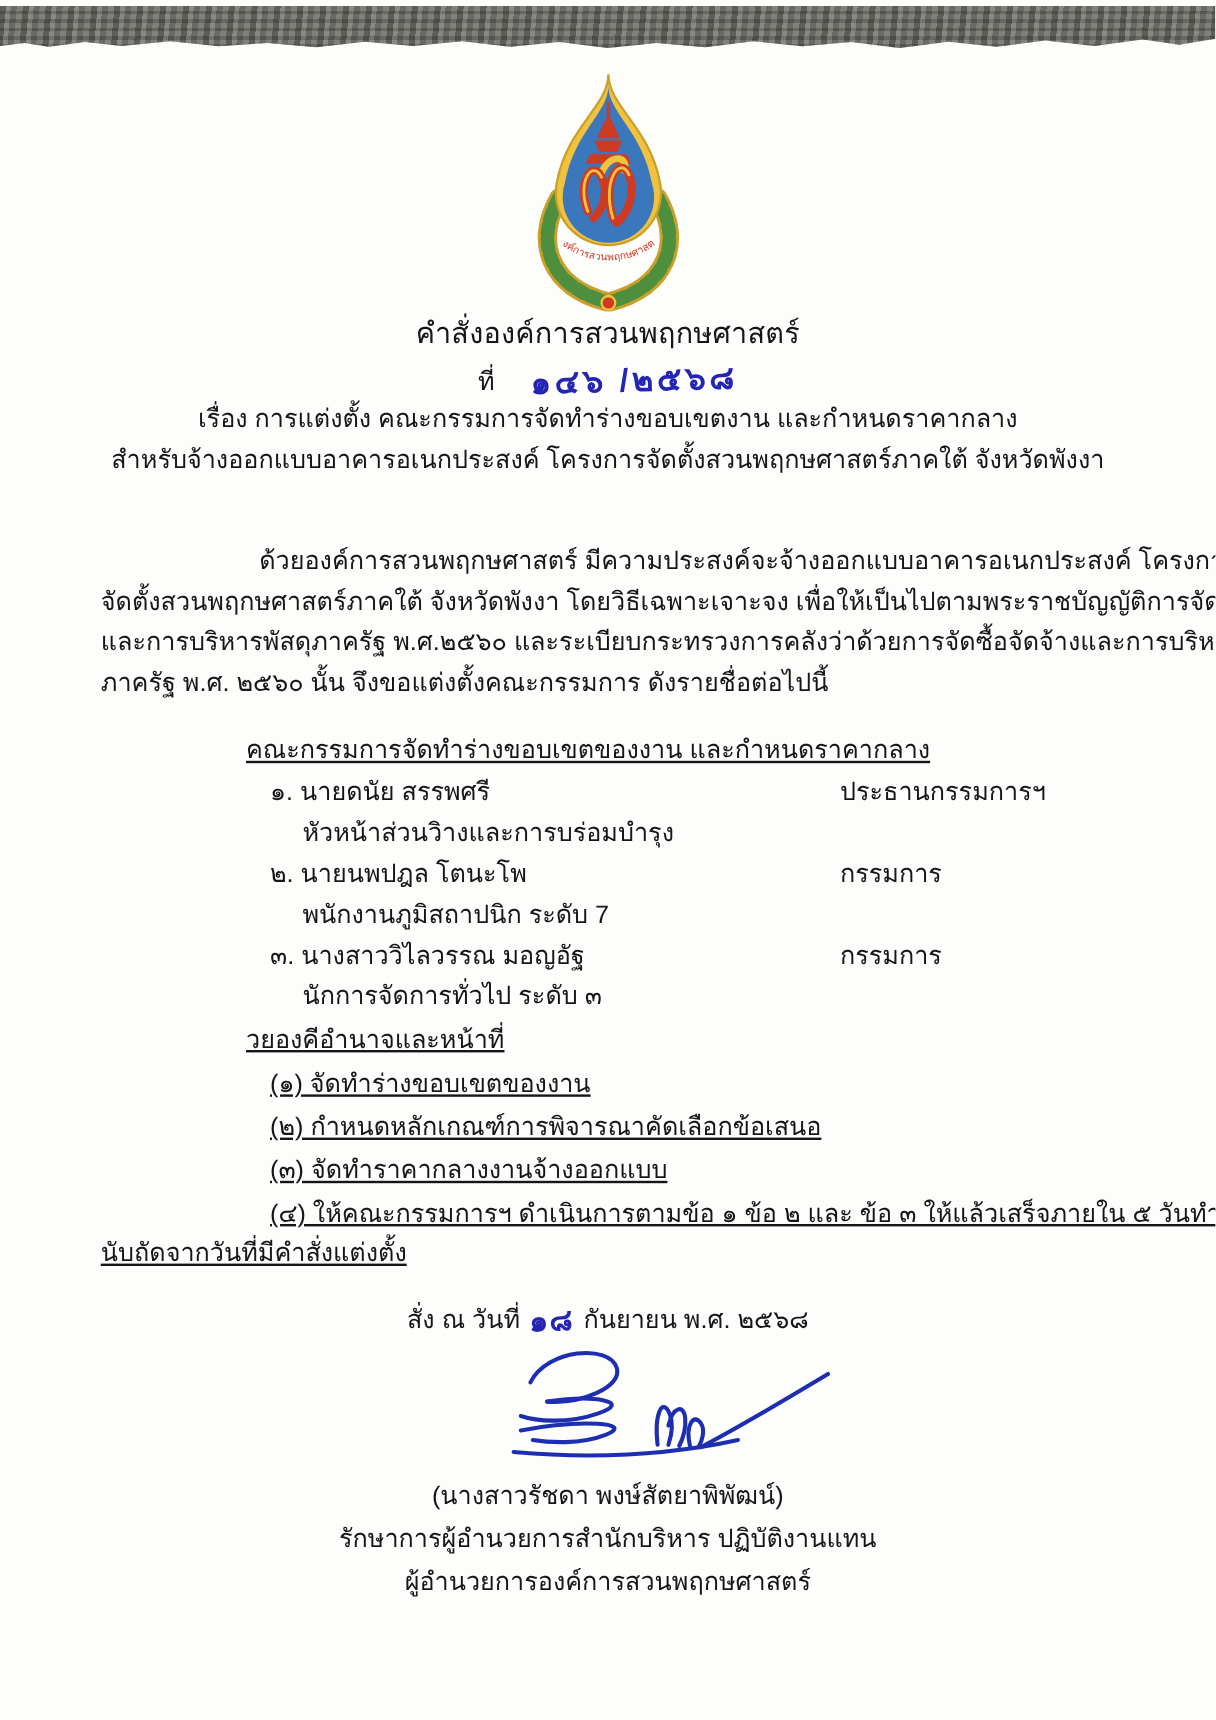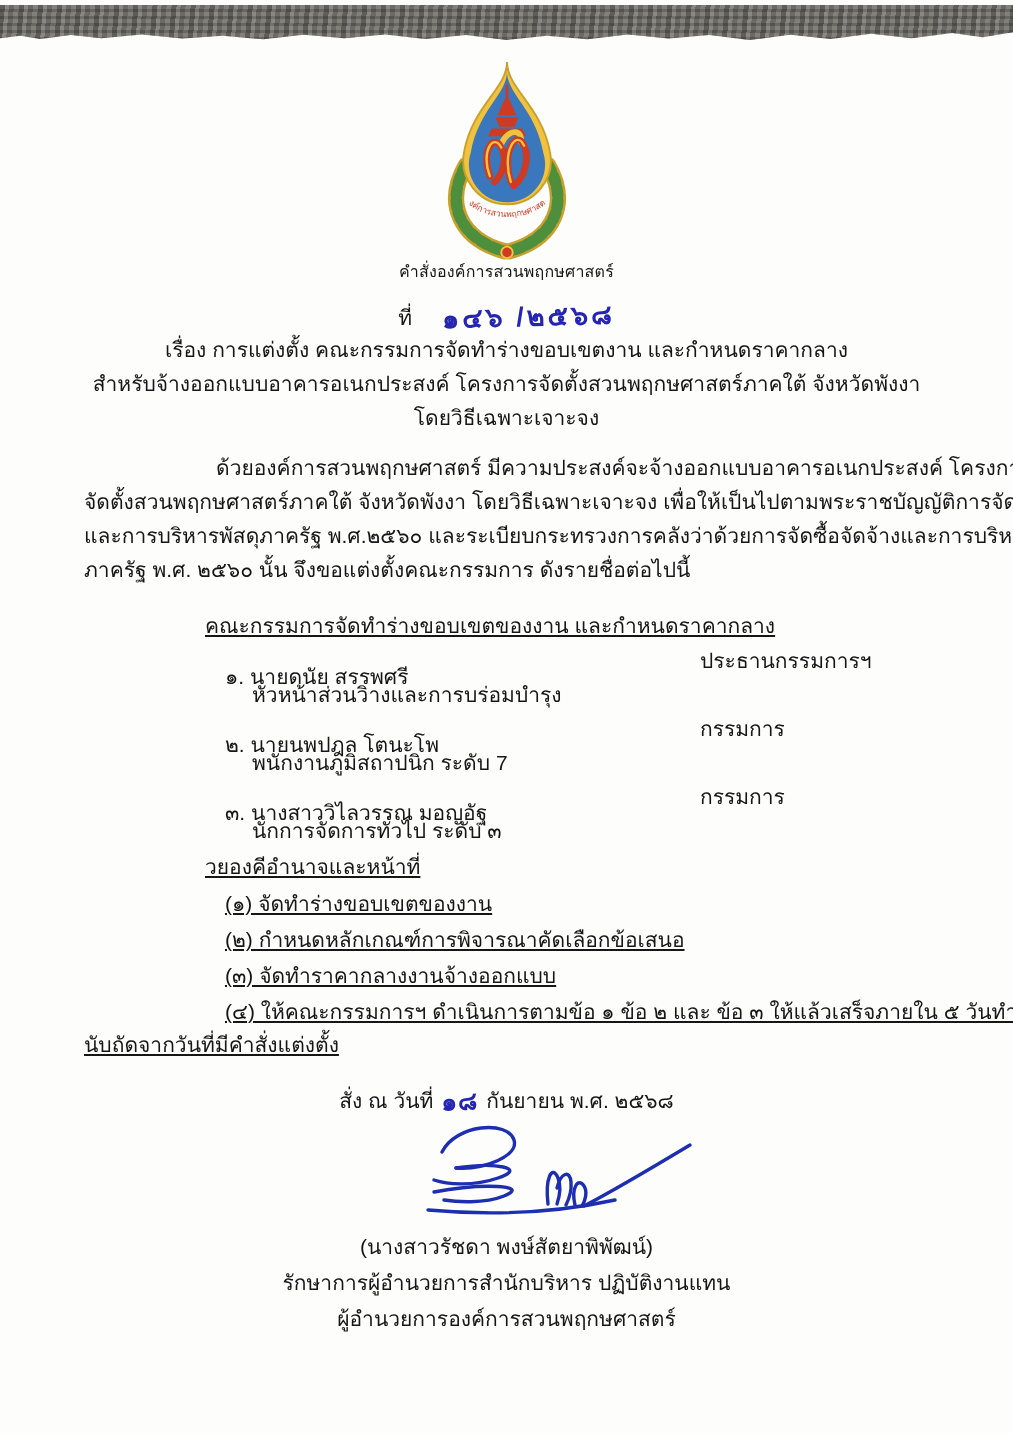--- a/index.html
+++ b/index.html
@@ -16,34 +16,34 @@
   .top-band{
     position:absolute;left:0;top:5px;width:1013px;height:35px;
     background-color:#75746e;
     background-image:
       repeating-linear-gradient(95deg, rgba(25,25,22,.30) 0 5px, rgba(255,255,255,.10) 5px 9px, rgba(0,0,0,.14) 9px 14px, rgba(255,255,255,.04) 14px 19px),
       repeating-linear-gradient(0deg, rgba(0,0,0,.16) 0 3px, rgba(255,255,255,.05) 3px 7px);
     clip-path:polygon(0 0,100% 0,100% 78%,97% 92%,94% 80%,90% 95%,86% 82%,82% 97%,78% 85%,74% 100%,70% 86%,66% 96%,62% 84%,58% 98%,54% 88%,50% 100%,46% 86%,42% 97%,38% 84%,34% 95%,30% 85%,26% 98%,22% 88%,18% 96%,14% 84%,10% 95%,7% 86%,4% 97%,2% 88%,0 95%);
   }
   .cline{position:absolute;left:0;width:100%;text-align:center;}
   .abs{position:absolute;text-decoration:underline;}
-  .title{font-size:16px;letter-spacing:.2px;}
+  .title{font-size:24px;letter-spacing:.2px;}
   .handwrite{
     color:#2525b4;font-size:27px;font-weight:600;letter-spacing:3px;
     display:inline-block;transform:rotate(-1.5deg) translateY(1px);
   }
   .hand-day{
     color:#2525b4;font-size:25px;font-weight:600;letter-spacing:1px;
     display:inline-block;transform:rotate(-2deg) translateY(2px);margin:0 2px;
   }
   .body-par{position:absolute;left:84px;top:452px;width:848px;}
   .body-par div{height:34px;white-space:nowrap;}
   .body-par .indent{padding-left:132px;}
   .role{position:absolute;left:700px;top:0;white-space:nowrap;}
-  .cname{position:absolute;left:225px;top:16px;white-space:nowrap;}
+  .cname{position:absolute;left:225px;top:0;white-space:nowrap;}
   .cpos{position:absolute;left:252px;top:0;white-space:nowrap;}
   .row{position:absolute;left:0;width:1013px;height:34px;}
   .emblem{position:absolute;left:431px;top:60px;width:152px;height:200px;}
   .sig-svg{position:absolute;left:400px;top:1118px;width:300px;height:115px;}
 </style>
 </head>
 <body>
 
 <div class="page">
 
@@ -87,21 +87,20 @@
 
   <div class="cline title" style="top:260px">คำสั่งองค์การสวนพฤกษศาสตร์</div>
   <div class="cline" style="top:296px">
     <span>ที่</span>
     <span style="display:inline-block;width:18px"></span>
     <span class="handwrite">๑๔๖ /๒๕๖๘</span>
   </div>
 
   <div class="cline" style="top:368px">สำหรับจ้างออกแบบอาคารอเนกประสงค์ โครงการจัดตั้งสวนพฤกษศาสตร์ภาคใต้ จังหวัดพังงา</div>
   <div class="cline" style="top:334px">เรื่อง การแต่งตั้ง คณะกรรมการจัดทำร่างขอบเขตงาน และกำหนดราคากลาง</div>
-  <div class="cline" style="top:402px">โดยวิธีเฉพาะเจาะจง</div>
 
   <div class="body-par">
     <div class="indent">ด้วยองค์การสวนพฤกษศาสตร์  มีความประสงค์จะจ้างออกแบบอาคารอเนกประสงค์ โครงการ</div>
     <div>จัดตั้งสวนพฤกษศาสตร์ภาคใต้ จังหวัดพังงา โดยวิธีเฉพาะเจาะจง เพื่อให้เป็นไปตามพระราชบัญญัติการจัดซื้อจัดจ้าง</div>
     <div>และการบริหารพัสดุภาครัฐ พ.ศ.๒๕๖๐ และระเบียบกระทรวงการคลังว่าด้วยการจัดซื้อจัดจ้างและการบริหารพัสดุ</div>
     <div>ภาครัฐ พ.ศ. ๒๕๖๐ นั้น จึงขอแต่งตั้งคณะกรรมการ ดังรายชื่อต่อไปนี้</div>
   </div>
 
   <div class="abs" style="left:205px;top:610px;white-space:nowrap">คณะกรรมการจัดทำร่างขอบเขตของงาน และกำหนดราคากลาง</div>
 

